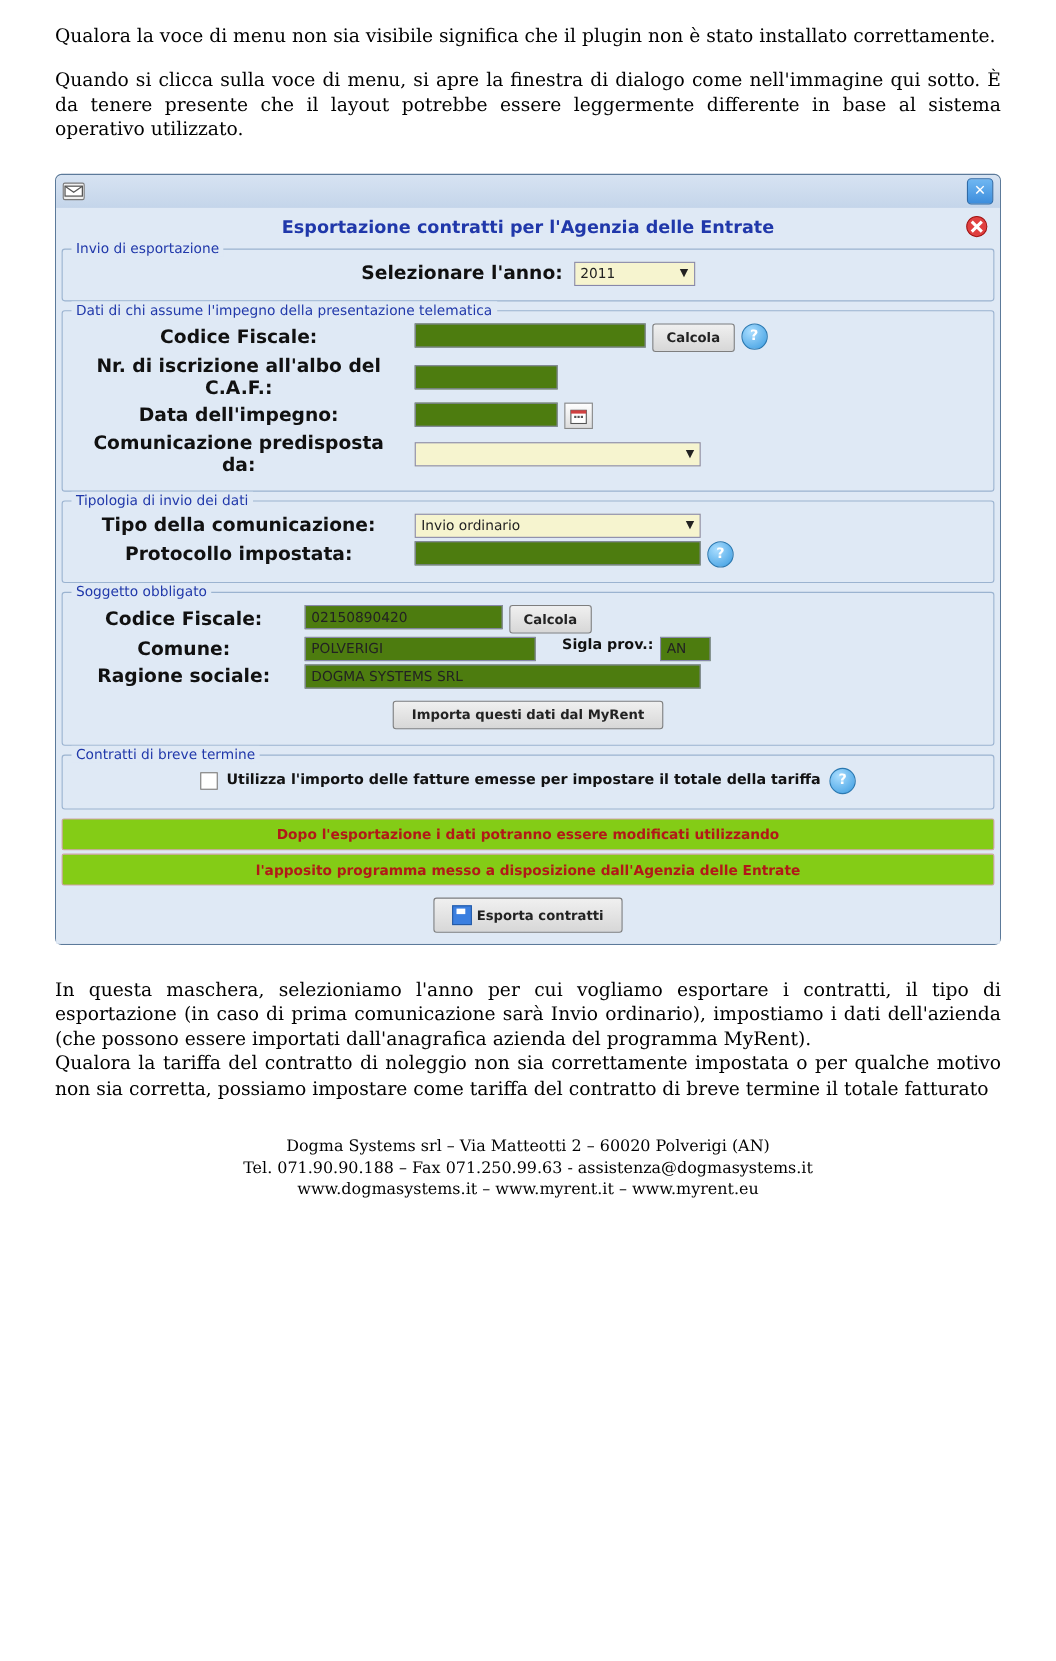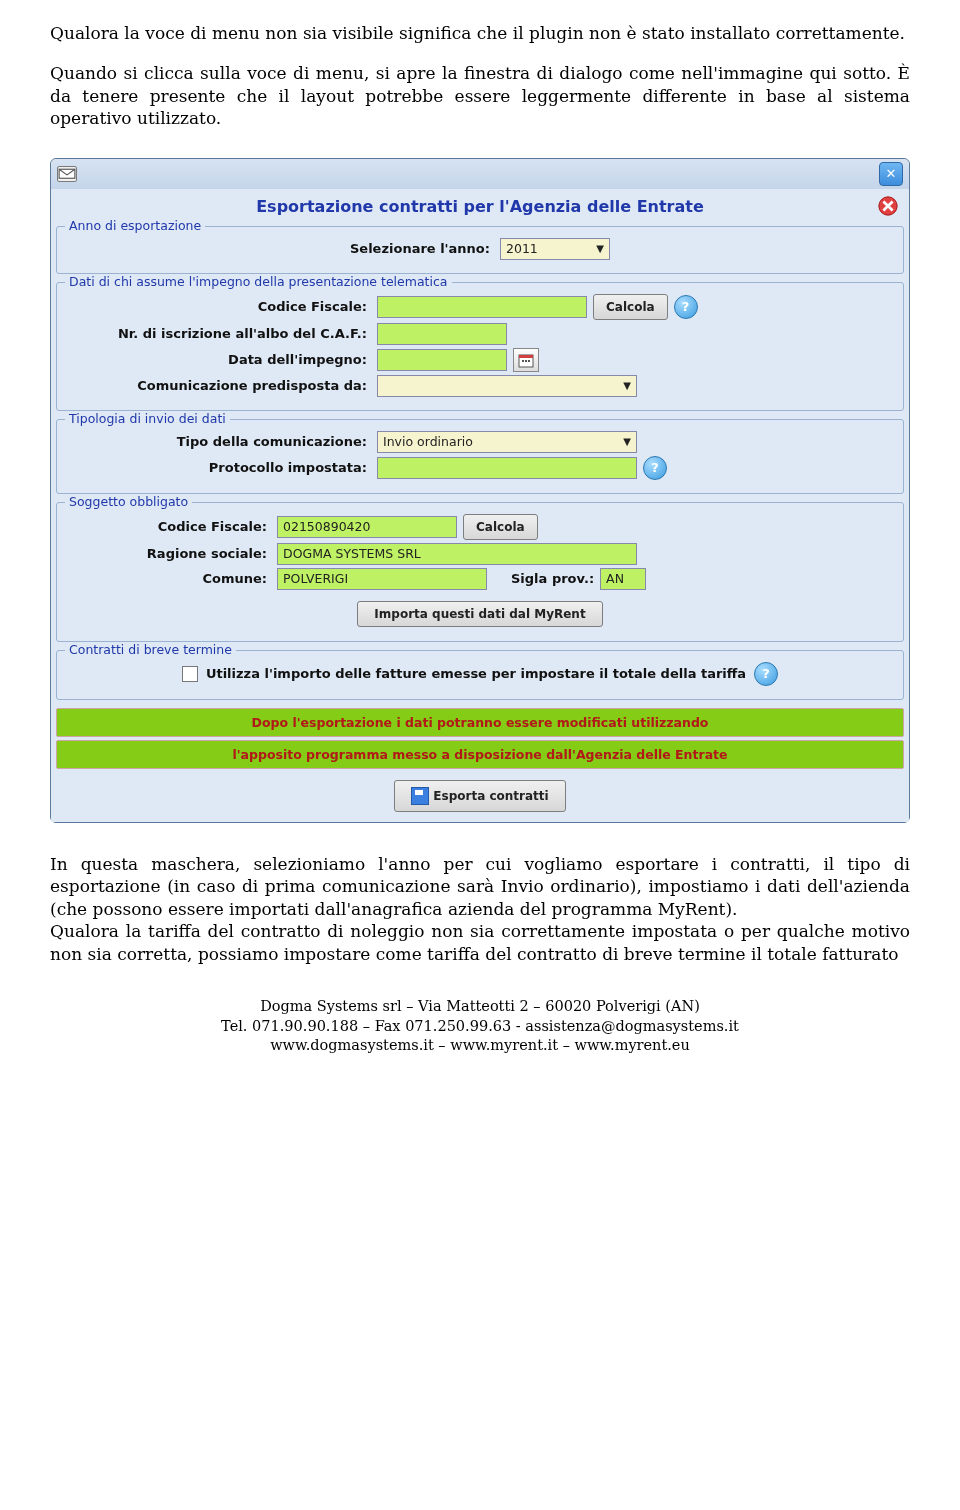--- a/index.html
+++ b/index.html
@@ -93,28 +93,28 @@
     font-size: 12.5px;
     font-weight: 500;
   }
   .row {
     display: flex;
     align-items: center;
     margin: 3px 0;
   }
   .lbl {
     flex: 0 0 300px;
-    text-align: right;
+    text-align: center;
     padding-right: 10px;
     font-weight: bold;
-    font-size: 13px;
-  }
-  .ctrl { display: flex; align-items: center; gap: 6px; }
+    font-size: 17px;
+  }
+  .ctrl { display: flex; align-items: flex-start; gap: 6px; }
   .input-text, .combo, .combo-wide {
-    background: #bef264;
+    background: #4d7c0f;
     border: 1px solid #88a;
     height: 22px;
     padding: 0 5px;
     font-family: "DejaVu Sans", Arial, sans-serif;
     font-size: 12.5px;
     color: #222;
     box-sizing: border-box;
   }
   .combo, .combo-wide {
     display: inline-flex; align-items: center; justify-content: space-between;
@@ -220,21 +220,21 @@
           <div class="dialog-title">Esportazione contratti per l'Agenzia delle Entrate</div>
           <div class="dialog-title-close">
             <svg viewBox="0 0 24 24">
                 <circle cx="12" cy="12" r="10" fill="#e04040" stroke="#a01010"></circle>
                 <path d="M7 7 L17 17 M17 7 L7 17" stroke="#fff" stroke-width="3"></path>
               </svg>
           </div>
         </div>
 
         <div class="fieldset chev-center">
-          <div class="legend">Anno di esportazione</div>
+          <div class="legend">Invio di esportazione</div>
           <div class="row">
             <div class="lbl">Selezionare l'anno:</div>
             <div class="ctrl">
               <div class="combo" style="width:110px">
                 <span>2011</span>
                 <span class="caret">▼</span>
               </div>
             </div>
           </div>
         </div>
@@ -312,31 +312,31 @@
           <div class="row">
             <div class="lbl" style="flex-basis:200px">Codice Fiscale:</div>
             <div class="ctrl">
               <input class="input-text" style="width: 180px;" value="02150890420">
               <div class="btn">
                   <span>Calcola</span>
                 </div>
             </div>
           </div>
           <div class="row">
-            <div class="lbl" style="flex-basis:200px">Ragione sociale:</div>
-            <div class="ctrl">
-              <input class="input-text" style="width: 360px;" value="DOGMA SYSTEMS SRL">
-            </div>
-          </div>
-          <div class="row">
             <div class="lbl" style="flex-basis:200px">Comune:</div>
             <div class="ctrl">
               <input class="input-text" style="width: 210px;" value="POLVERIGI">
               <span style="font-weight:bold;margin-left:18px">Sigla prov.:</span>
               <input class="input-text" style="width: 46px;" value="AN">
+            </div>
+          </div>
+          <div class="row">
+            <div class="lbl" style="flex-basis:200px">Ragione sociale:</div>
+            <div class="ctrl">
+              <input class="input-text" style="width: 360px;" value="DOGMA SYSTEMS SRL">
             </div>
           </div>
           <div class="center-row">
             <div class="btn" style="padding:0 16px">
               <span>Importa questi dati dal MyRent</span>
             </div>
           </div>
         </div>
 
         <div class="fieldset">

